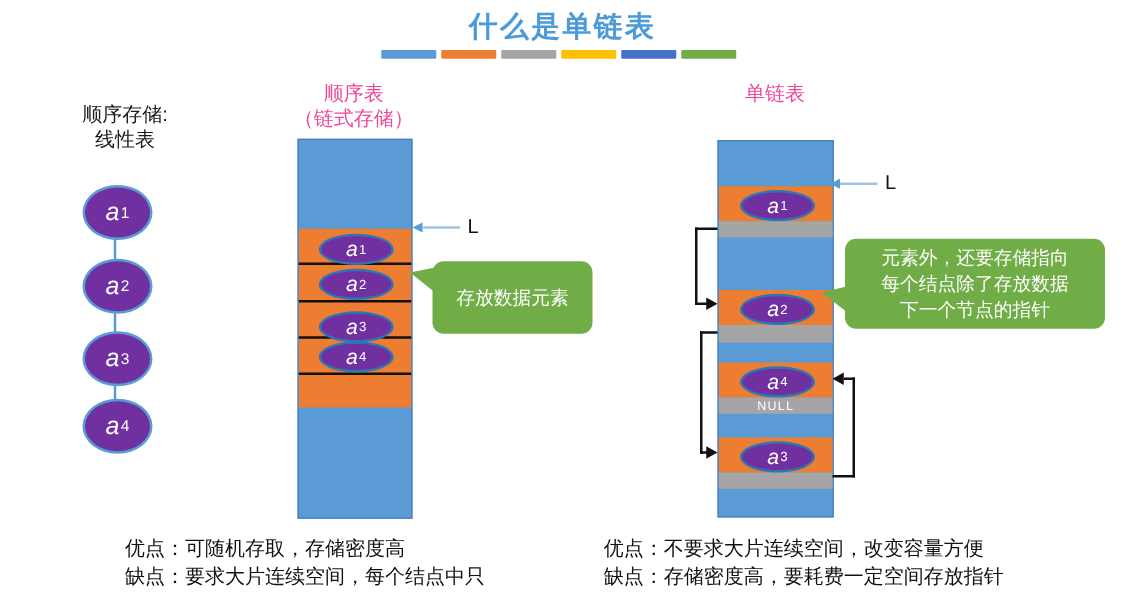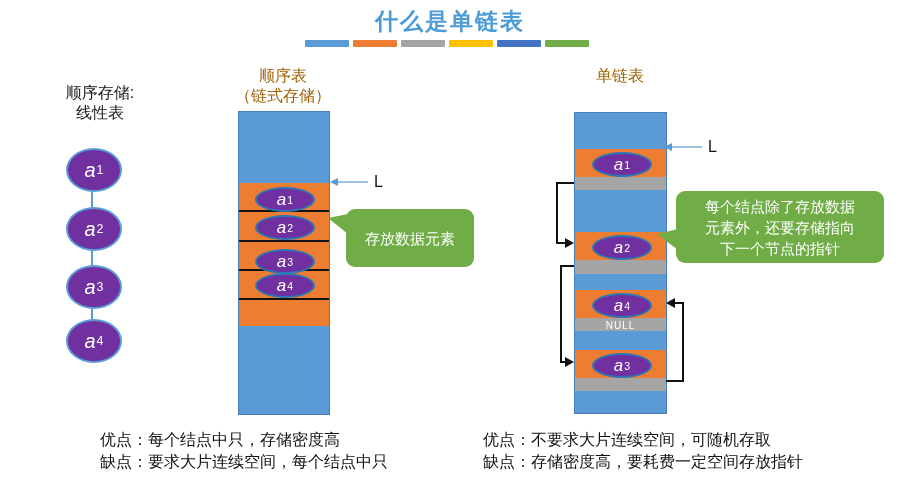--- a/index.html
+++ b/index.html
@@ -9,21 +9,21 @@
     color:#1a1a1a;overflow:hidden;
   }
   .abs{position:absolute;}
   
   .title{left:0;top:6px;width:900px;text-align:center;
     font-size:23px;font-weight:bold;color:#4C9BD6;letter-spacing:2px;}
   
   .bars{left:305px;top:40px;display:flex;gap:4px;}
   .bar{width:44px;height:7px;display:inline-block;border-radius:1px;}
   
-  .sec-heading{width:160px;text-align:center;font-size:16px;line-height:20px;color:#a16207;}
+  .sec-heading{width:160px;text-align:center;font-size:16px;line-height:20px;color:#ec4899;}
   
   .lg-heading{left:40px;top:83px;width:120px;text-align:center;font-size:16px;line-height:20px;}
   .lnode{width:52px;height:40px;border-radius:50%;background:#7030A0;border:2px solid #5B9BD5;
     display:flex;align-items:center;justify-content:center;color:#fff;font-size:20px;}
   .vconn{width:2px;background:#5B9BD5;}
   .nbase{font-style:italic;}
   .lnode sub,.fnode sub{font-size:0.62em;margin-left:1px;}
   
   .column{background:#5B9BD5;border:1px solid #4A7EBB;}
   .orange-block{position:absolute;left:0;width:100%;background:#ED7D31;}
@@ -183,25 +183,25 @@
 <div class="abs bl" style="left:560px;top:361px;width:6px;height:2px"></div>
 <div class="abs ah-right" style="left:565px;top:357px"></div>
 
 <div class="abs bl" style="left:666px;top:380px;width:18px;height:2px"></div>
 <div class="abs bl" style="left:682px;top:302px;width:2px;height:80px"></div>
 <div class="abs bl" style="left:675px;top:302px;width:9px;height:2px"></div>
 <div class="abs ah-left" style="left:666px;top:298px"></div>
 
 <div class="abs callout" style="left:676px;top:191px;width:208px;height:72px">
   <div class="tail tail-right"></div>
+  <div>元素外，还要存储指向</div>
   <div>每个结点除了存放数据</div>
-  <div>元素外，还要存储指向</div>
   <div>下一个节点的指针</div>
 </div>
 
 <div class="abs notes" style="left:100px;top:429px">
-  <div>优点：每个结点中只，存储密度高</div>
+  <div>优点：可随机存取，存储密度高</div>
   <div>缺点：要求大片连续空间，每个结点中只</div>
 </div>
 <div class="abs notes" style="left:483px;top:429px">
-  <div>优点：不要求大片连续空间，可随机存取</div>
+  <div>优点：不要求大片连续空间，改变容量方便</div>
   <div>缺点：存储密度高，要耗费一定空间存放指针</div>
 </div>
 
 </body></html>

